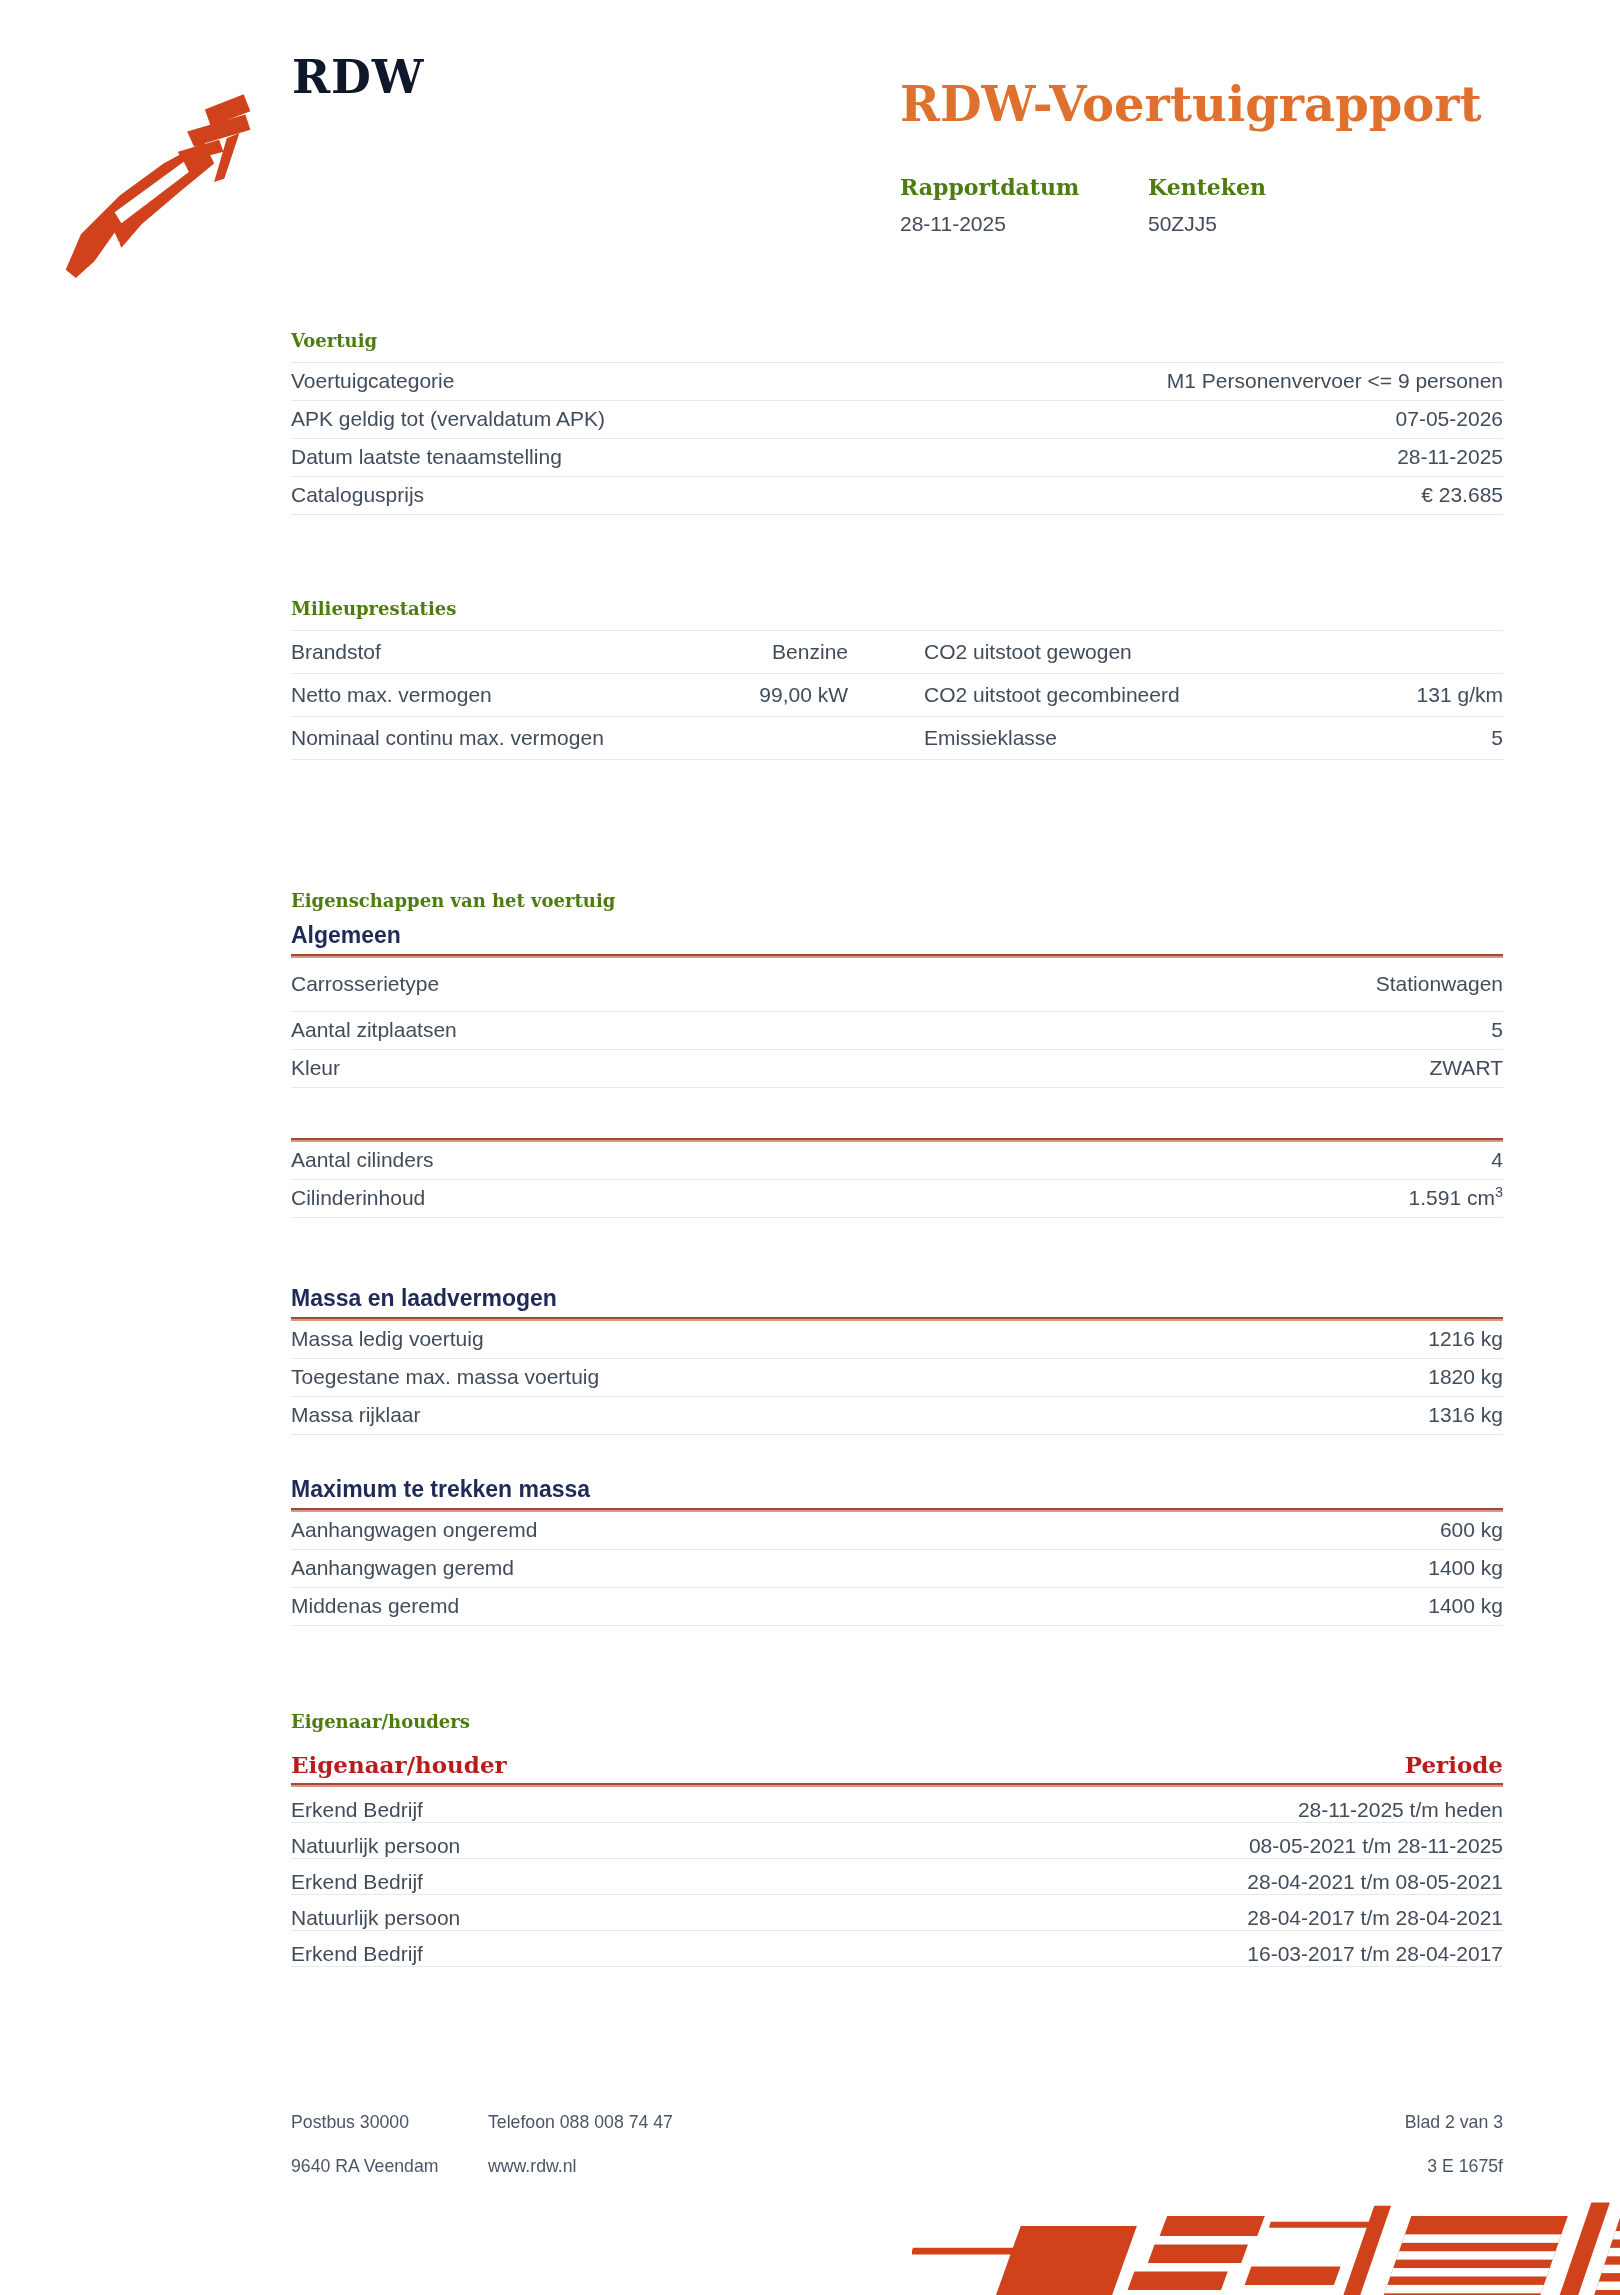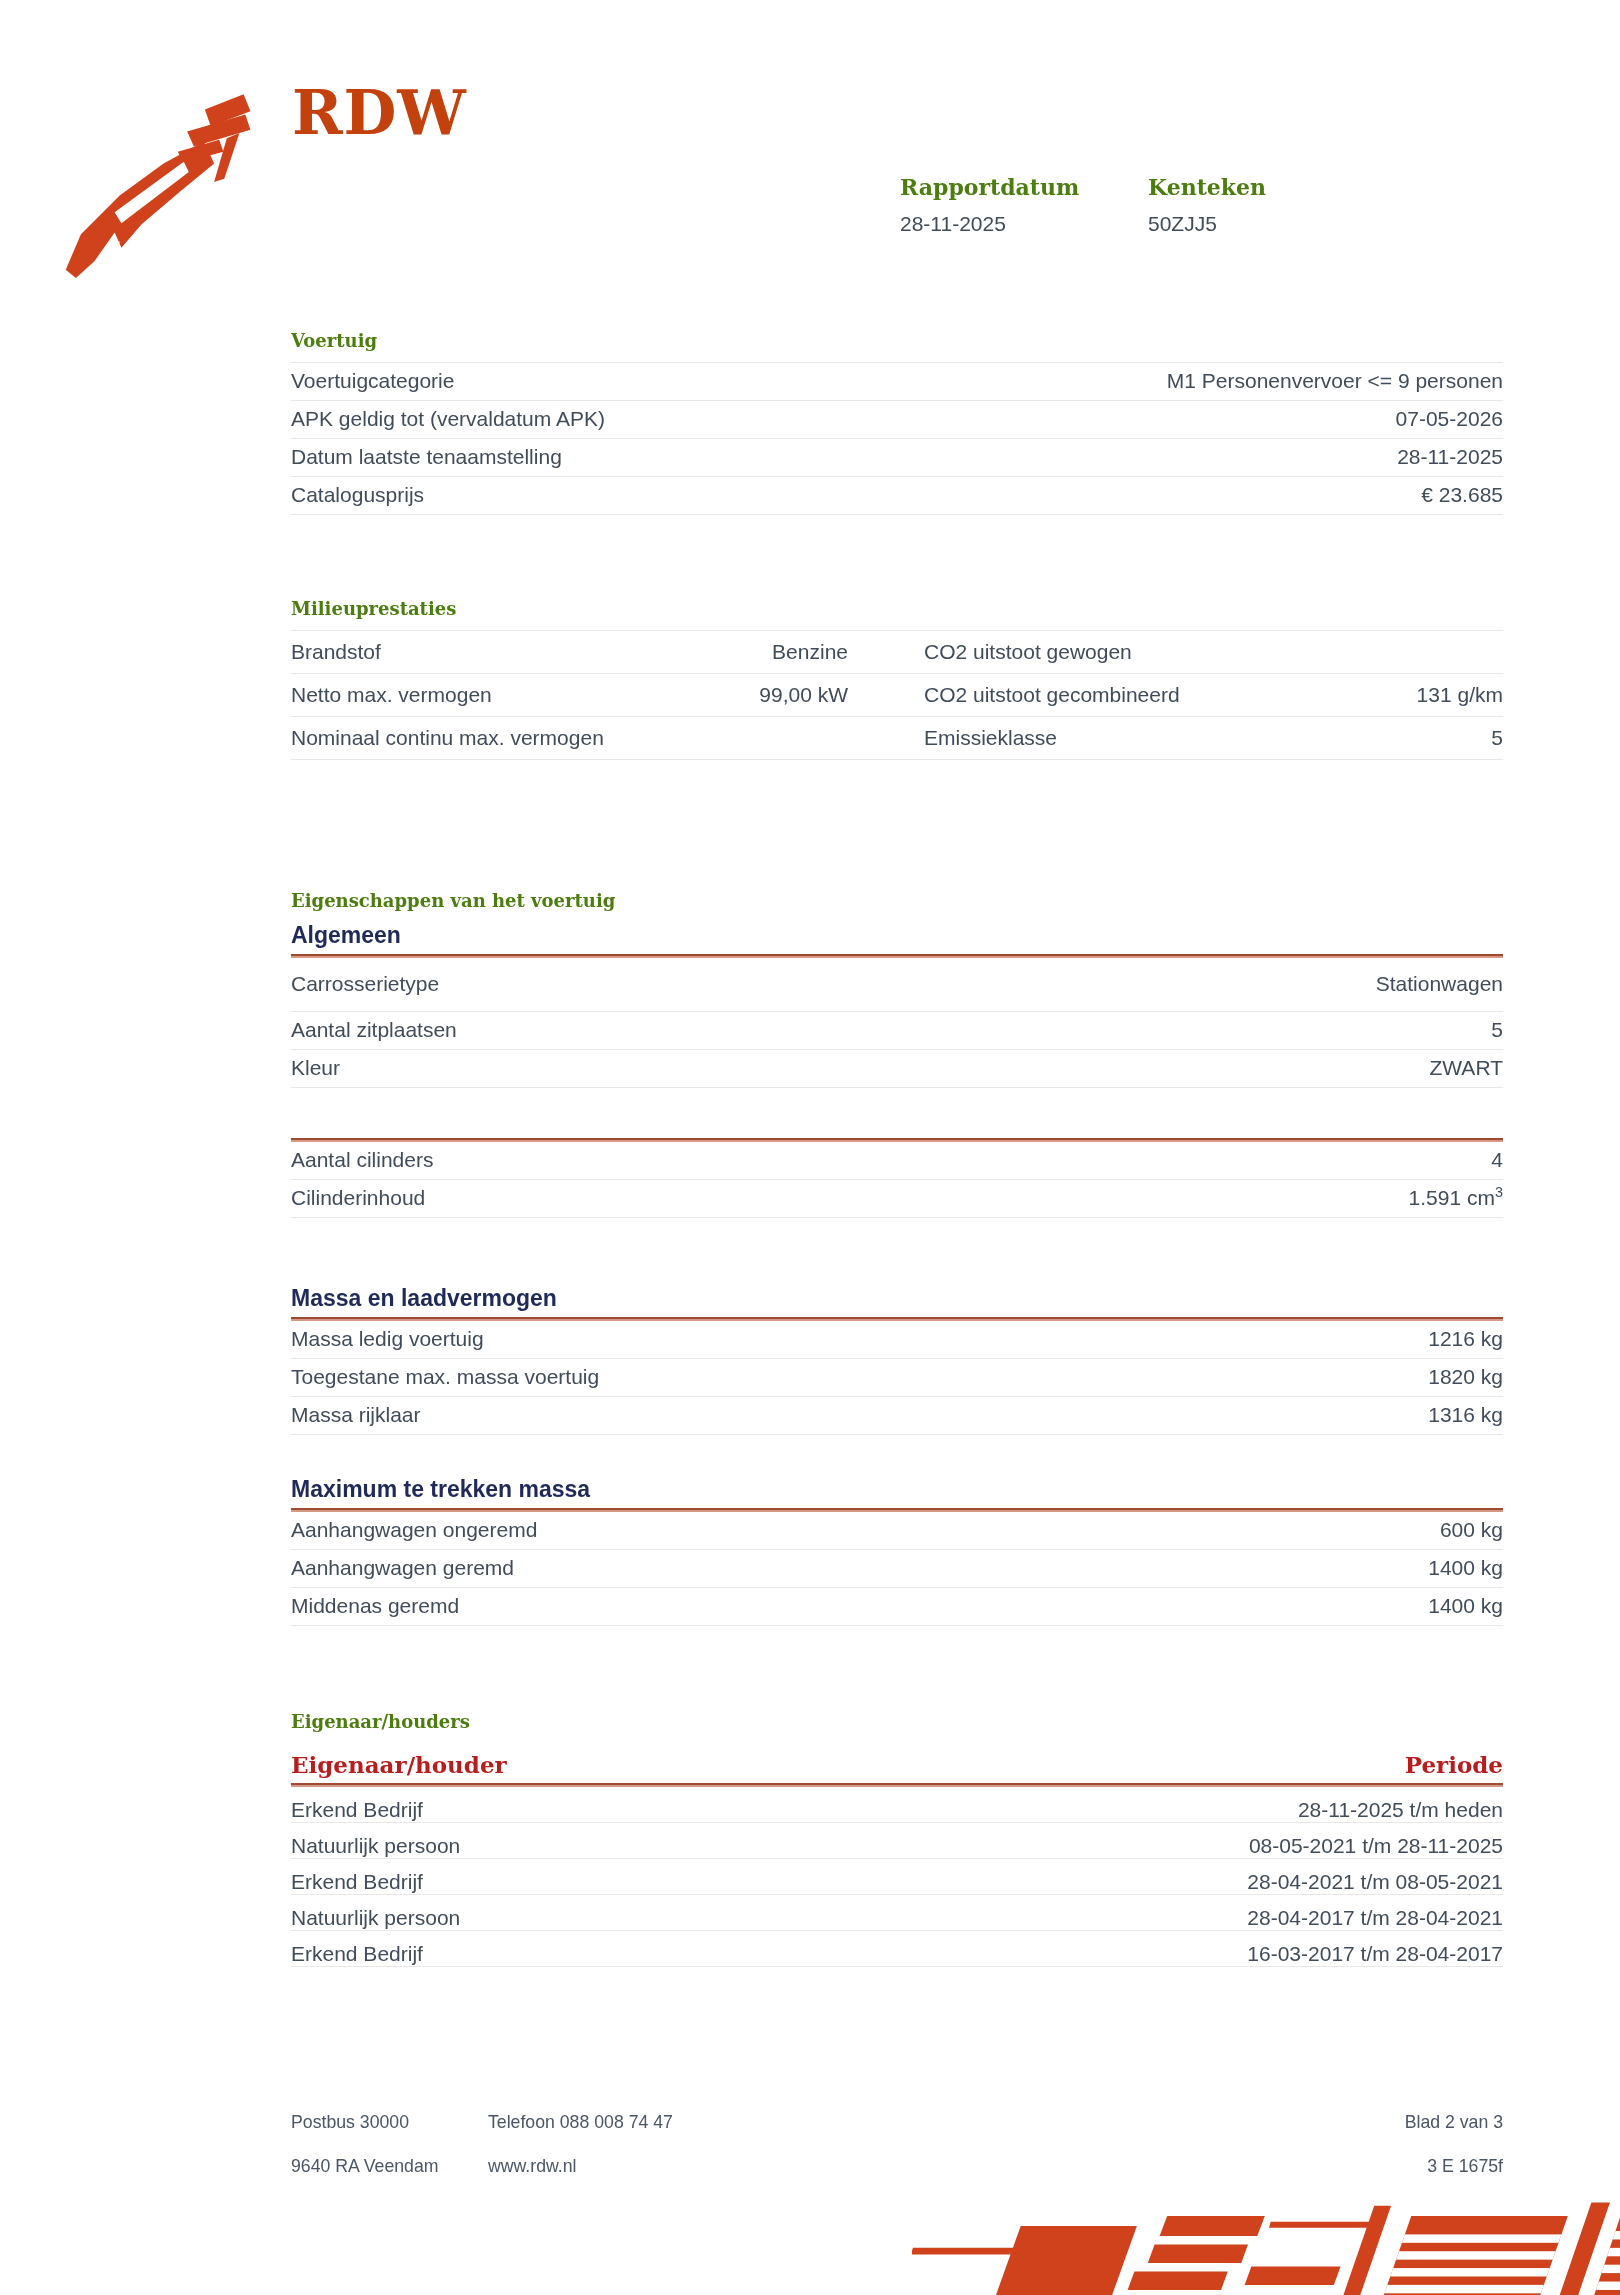--- a/index.html
+++ b/index.html
@@ -1,22 +1,22 @@
 <!DOCTYPE html>
 <html style="font-size:13.5px"><head>
 <meta charset="utf-8">
 <style>
   html,body{margin:0;padding:0;background:#fff;}
   .page{position:relative;width:1621px;height:2295px;background:#ffffff;overflow:hidden;
         font-family:"Liberation Sans",sans-serif;color:#414C5B;}
   .abs{position:absolute;}
 
   
-  .logo-word{left:292px;top:77px;font-family:"DejaVu Serif",serif;font-weight:bold;
-             font-size:61px;color:#c2410c;letter-spacing:0.8px;}
+  .logo-word{left:292px;top:50px;font-family:"DejaVu Serif",serif;font-weight:bold;
+             font-size:46px;color:#0f172a;letter-spacing:0.8px;}
   .doc-title{left:900px;top:76px;font-family:"DejaVu Serif",serif;font-weight:bold;
              font-size:48px;color:#DF702E;}
   .meta-label{font-family:"DejaVu Serif",serif;font-weight:bold;font-size:22px;color:#4d7c0f;}
   .meta-value{font-size:21px;color:#414C5B;margin-top:11.8px;}
 
   
   .section{left:291px;width:1212px;}
   .sec-title{font-family:"DejaVu Serif",serif;font-weight:bold;font-size:18px;color:#4d7c0f;line-height:29px;}
   .sub-title{font-weight:bold;font-size:23px;color:#1F2A59;line-height:27px;}
   .redrule{margin-top:5px;height:1.7px;background:#D49A85;border-top:2.5px solid #A04A33;}
@@ -58,20 +58,21 @@
       <polygon points="8,220 26,178 72,132 124,94 172,68 184,94 143,128 98,166 74,194 66,176 42,210 20,230"></polygon>
     </g>
     <g fill="#ffffff">
       <polygon points="66,152 148,92 154,104 74,165"></polygon>
       <polygon points="90,178 158,124 163,134 97,188"></polygon>
       <polygon points="52,206 72,186 66,226"></polygon>
     </g>
   </svg>
   <div class="abs logo-word">RDW</div>
 
+  <div class="abs doc-title">RDW-Voertuigrapport</div>
   <div class="abs" style="left:900px;top:174px">
     <div class="meta-label">Rapportdatum</div>
     <div class="meta-value">28-11-2025</div>
   </div>
   <div class="abs" style="left:1148px;top:174px">
     <div class="meta-label">Kenteken</div>
     <div class="meta-value">50ZJJ5</div>
   </div>
 
   <div class="abs section" style="top:326px">

